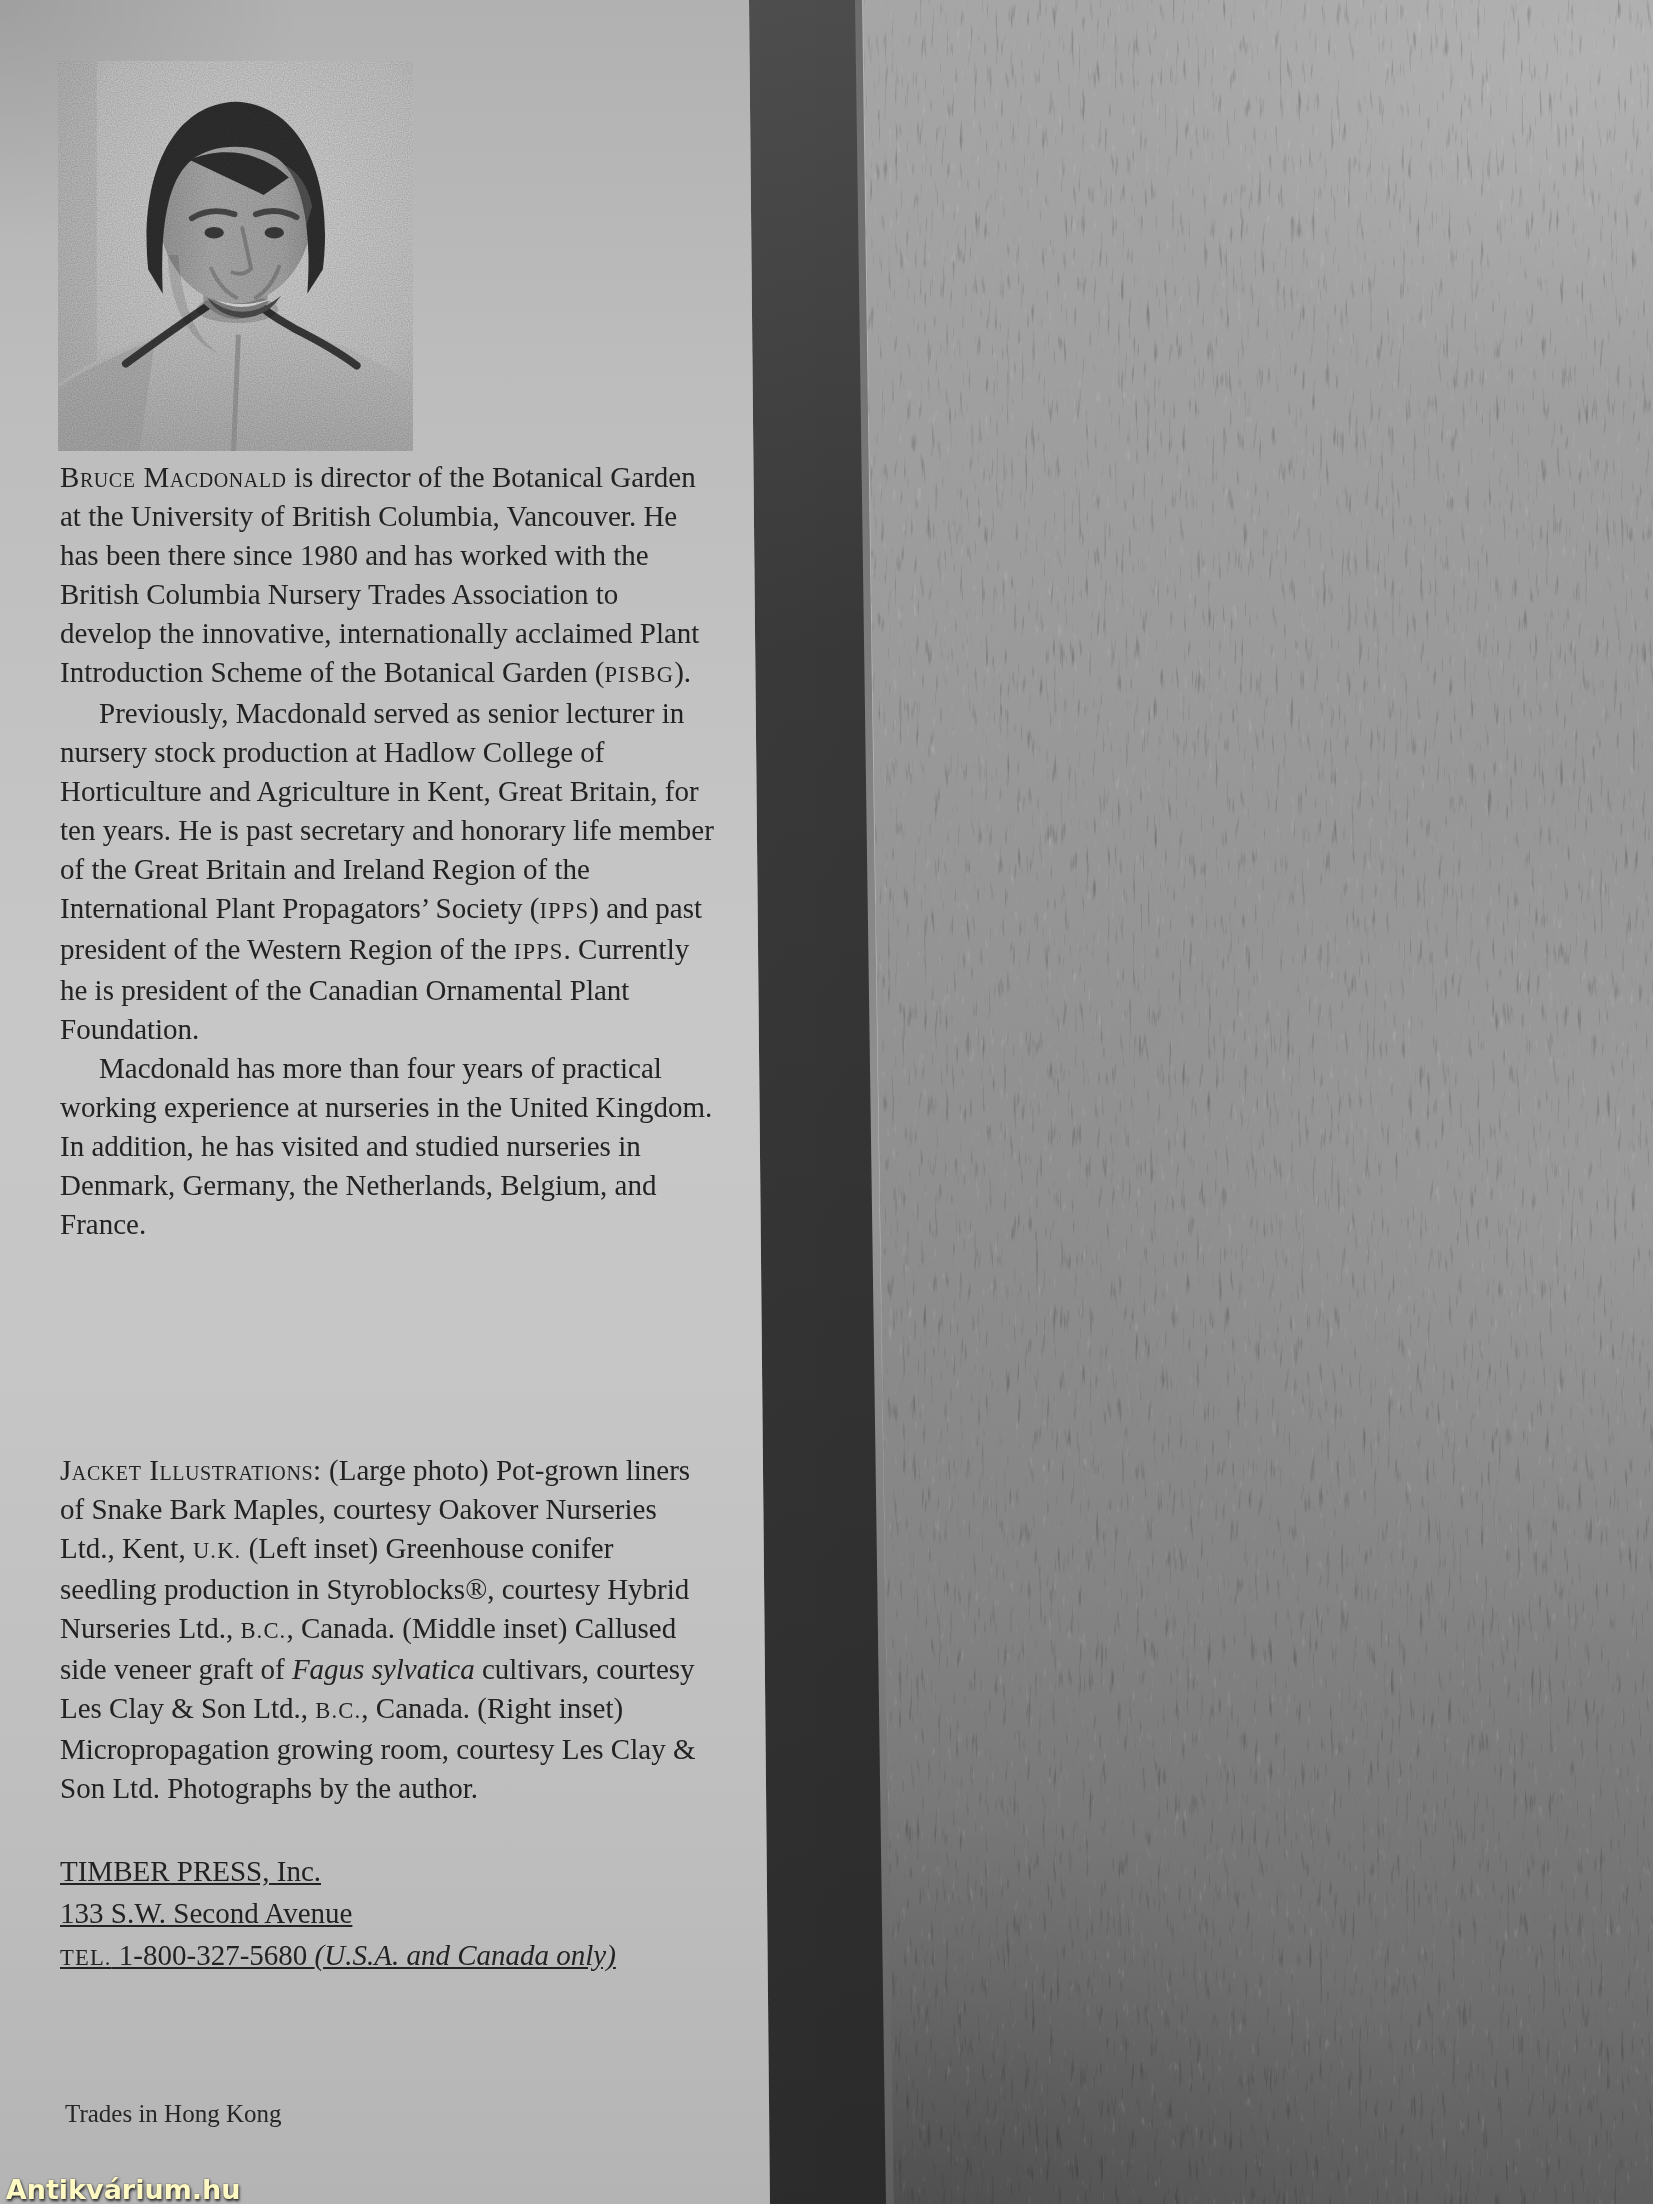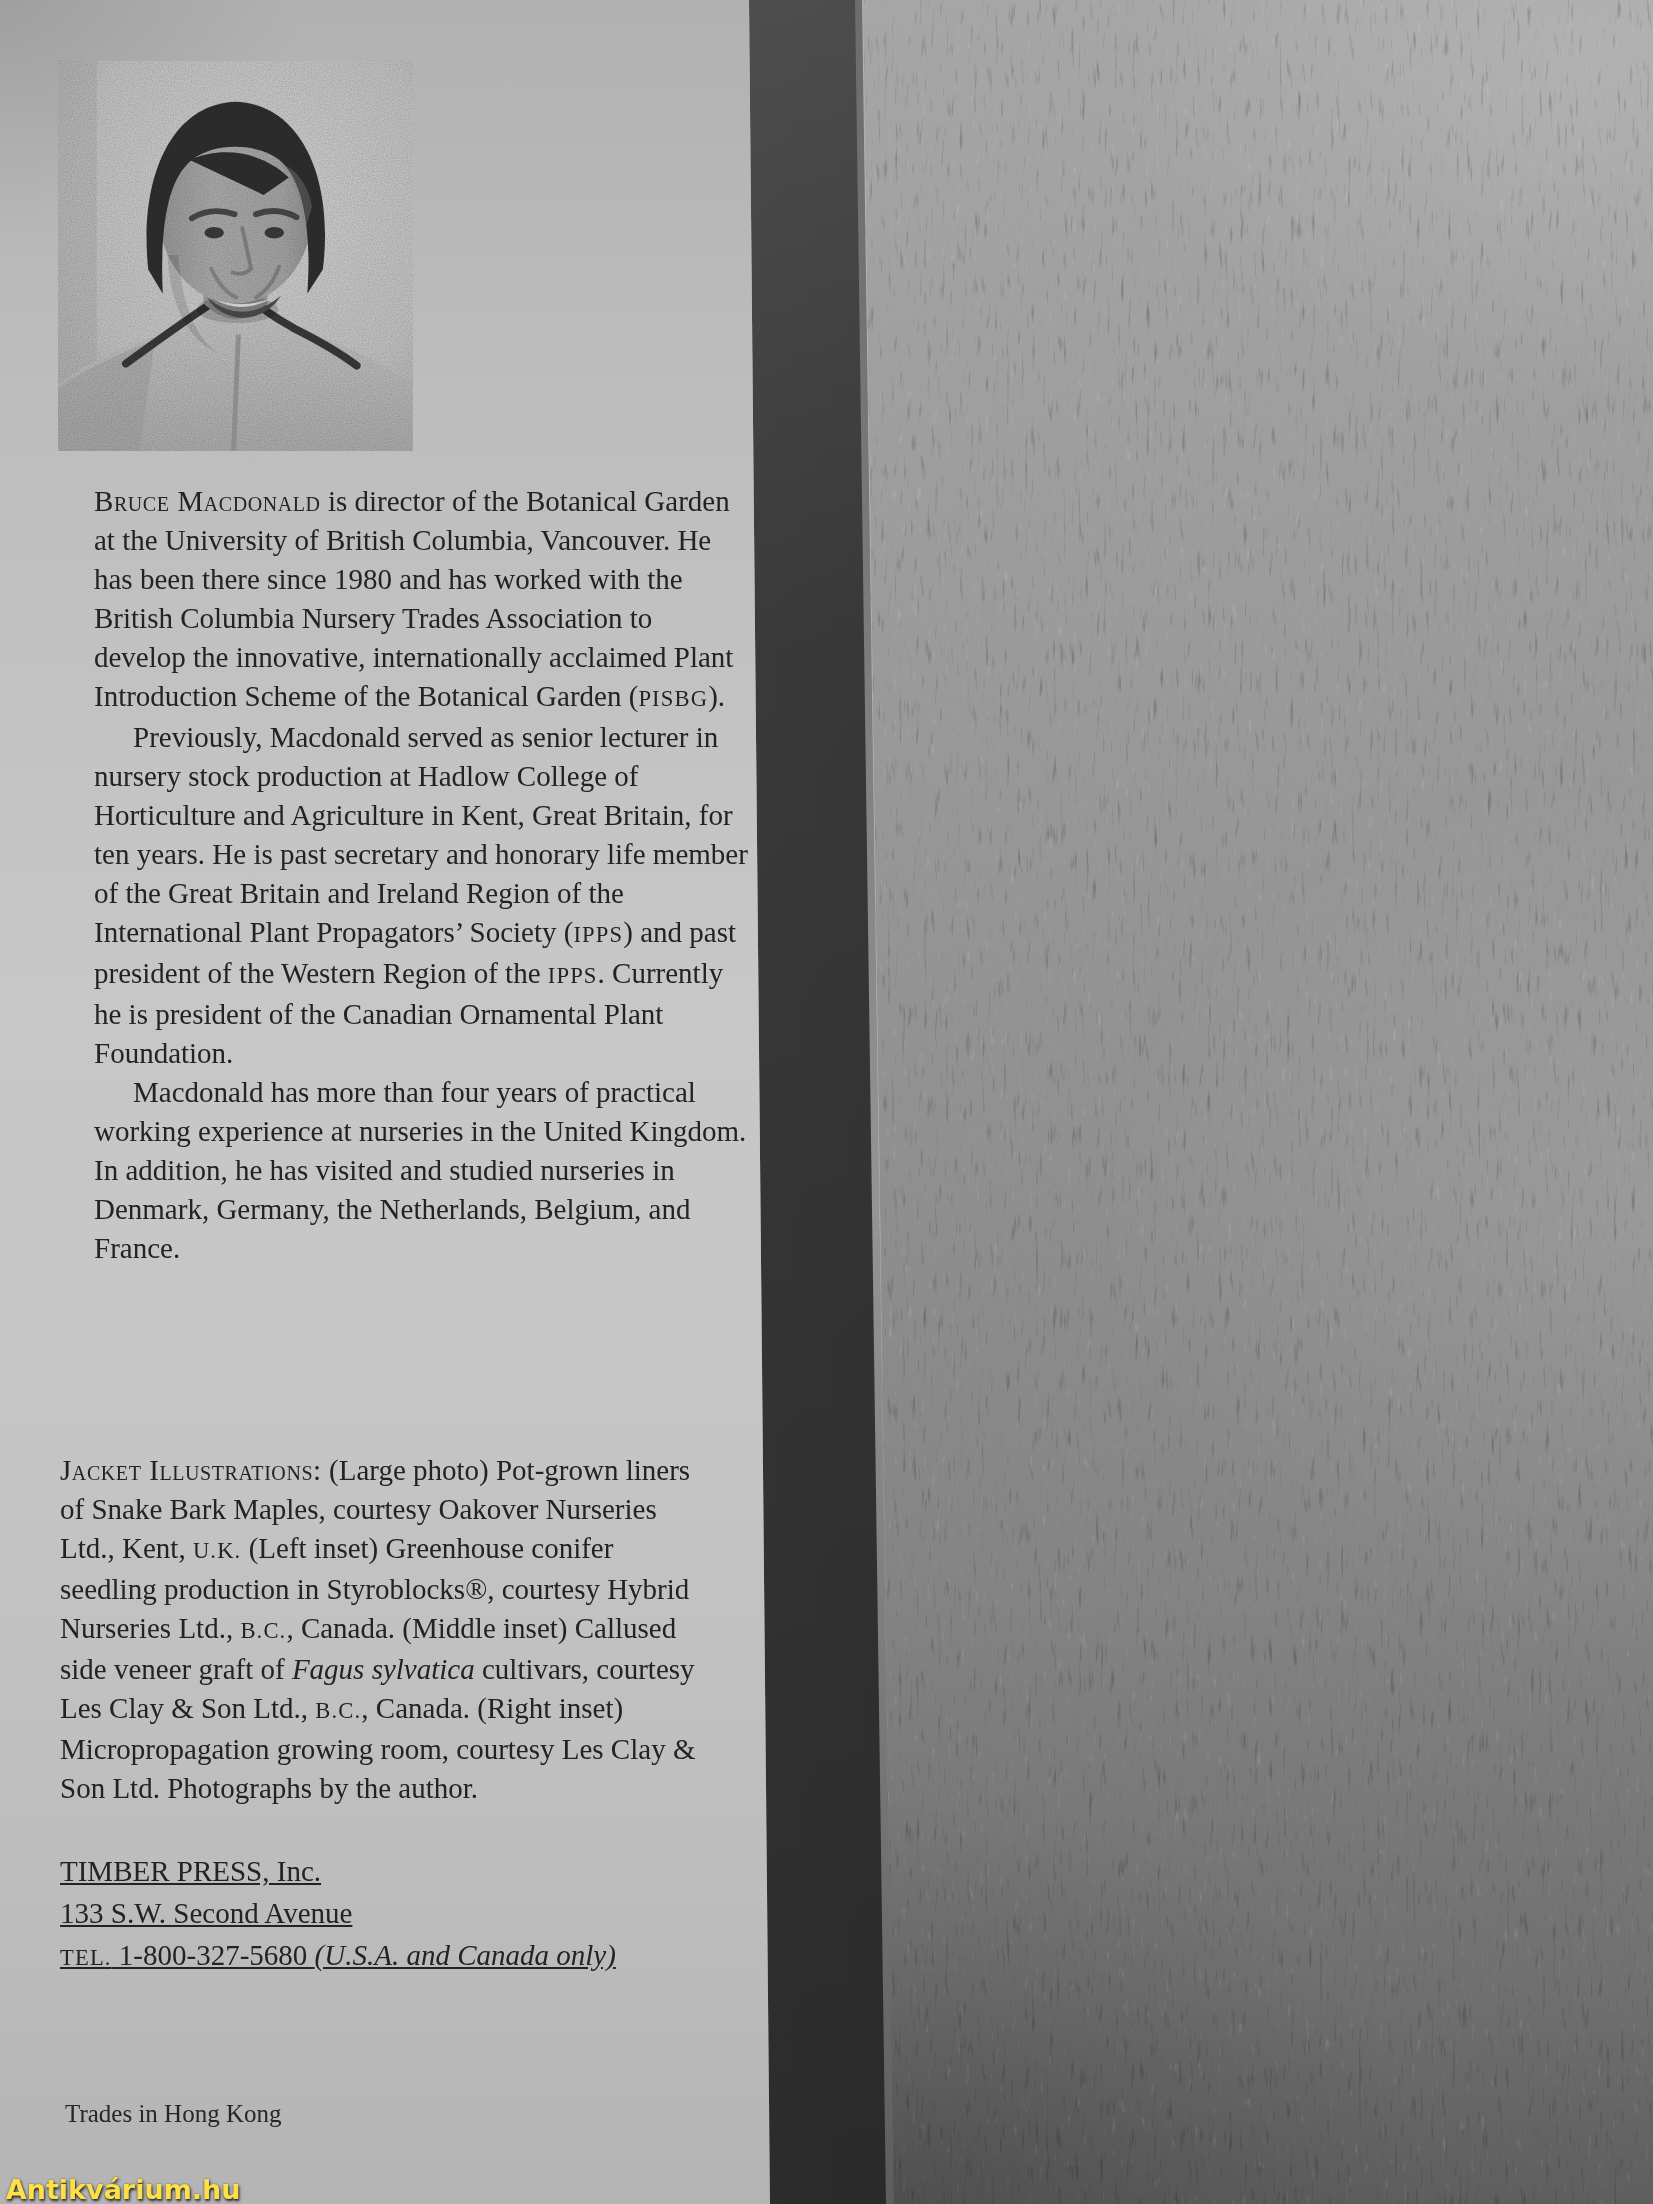--- a/index.html
+++ b/index.html
@@ -31,35 +31,35 @@
     background:
       radial-gradient(505px 408px at 0% 0%, rgba(0,0,0,0.10), rgba(0,0,0,0) 60%),
       linear-gradient(90deg, rgba(0,0,0,0) 86%, rgba(0,0,0,0.05) 96%, rgba(0,0,0,0.13) 100%),
       linear-gradient(180deg,#b1b1b1 0%,#bdbdbd 18%,#c7c7c7 45%,#c6c6c6 62%,#bdbdbd 85%,#b4b4b4 100%);
     color:#232323;}
 
   .photo{position:absolute;left:58px;top:61px;width:355px;height:390px;}
   .photo svg{display:block;width:100%;height:100%;}
 
   .textcol{position:absolute;left:60px;width:656px;}
-  .bio{top:482px;margin-left:34px;}
+  .bio{top:458px;}
   .credits{top:1451px;}
   .publisher{top:1850px;text-decoration:underline;}
   .para{margin:0;font-size:29px;line-height:39px;text-align:left;}
   .para.indent{text-indent:39px;}
   .pub-line{margin:0;font-size:29px;line-height:42px;}
   .printed{position:absolute;left:65px;top:2098px;font-size:25px;line-height:31px;color:#262626;}
 
   .seg-sc{font-variant:small-caps;letter-spacing:0.02em;}
   .seg-acr{font-size:0.78em;letter-spacing:0.05em;}
   .seg-it{font-style:italic;}
 
   .watermark{position:absolute;left:5.8px;top:2174px;
     font-family:"DejaVu Sans","Liberation Sans",sans-serif;font-weight:bold;font-size:27px;
-    color:#fde047;text-shadow:1px 1.9px 2.9px rgba(15,15,15,0.85),0 0 1.9px rgba(40,40,40,0.6);}
+    color:#fef9c3;text-shadow:1px 1.9px 2.9px rgba(15,15,15,0.85),0 0 1.9px rgba(40,40,40,0.6);}
 </style>
 </head>
 <body>
 
 <div class="canvas">
 
   <div class="cover">
     <svg width="1654" height="2205" viewBox="0 0 1704 2272" aria-hidden="true">
       <defs>
         <filter id="cv-streaks" x="0" y="0" width="100%" height="100%">

